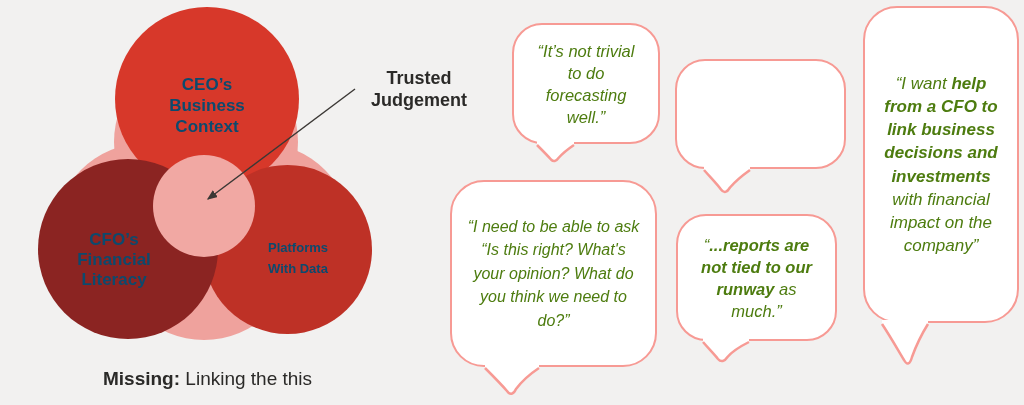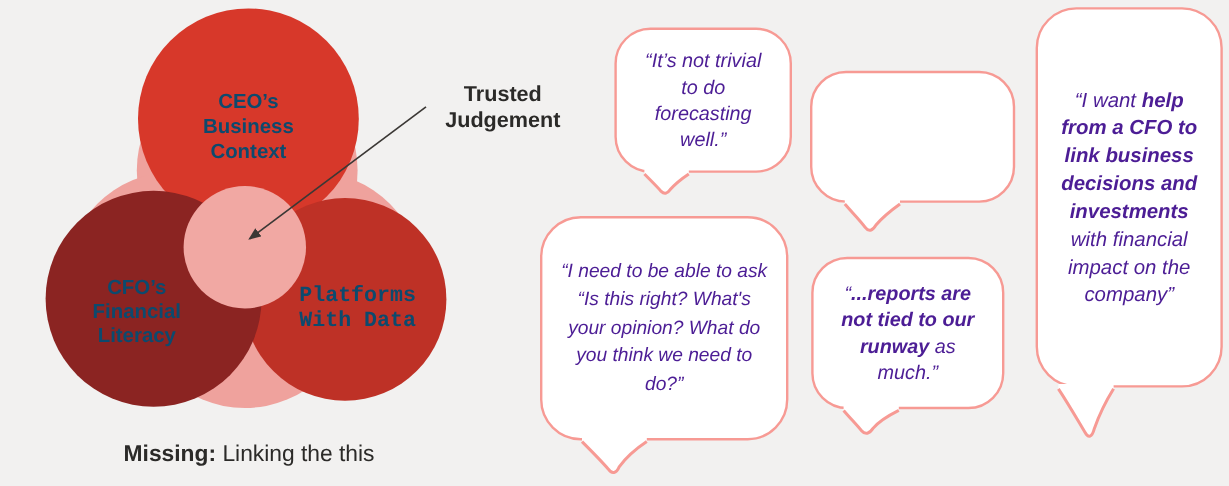--- a/index.html
+++ b/index.html
@@ -22,37 +22,37 @@
   .c-right{left:203px;top:165px;width:169px;height:169px;background:#BE3126;}
   .c-left{left:38px;top:159px;width:180px;height:180px;background:#8B2422;}
   .c-center{left:153px;top:155px;width:102px;height:102px;background:#F1A8A3;}
 
   .venn-label{
     position:absolute;color:#0c4a6e;font-weight:700;text-align:center;
     white-space:pre-line;
   }
   .vl-top{left:127px;top:74px;width:160px;font-size:17px;line-height:21px;}
   .vl-left{left:34px;top:230px;width:160px;font-size:17px;line-height:20px;}
-  .vl-right{left:218px;top:237px;width:160px;font-size:18px;line-height:21px;font-family:Liberation Mono, monospace;}
+  .vl-right{left:218px;top:237px;width:160px;font-size:13px;line-height:21px;}
 
   .trusted{
     position:absolute;left:356px;top:67px;width:126px;
     font-size:18px;line-height:22px;font-weight:700;text-align:center;
     white-space:pre-line;color:#2B2A28;
   }
   .arrow-svg{position:absolute;left:0;top:0;pointer-events:none;}
 
   .caption{position:absolute;left:79px;top:368px;font-size:19px;color:#2B2A28;}
   .caption .b{font-weight:700;margin-left:24px;}
 
   
   .bubble{
     position:absolute;background:#FFFFFF;border:2.5px solid #F79A94;
     border-radius:30px;display:flex;align-items:center;justify-content:center;
-    text-align:center;font-style:italic;color:#4c1d95;box-sizing:border-box;
+    text-align:center;font-style:italic;color:#4d7c0f;box-sizing:border-box;
   }
   .bubble p{margin:0;}
   .bubble .bd{font-weight:700;}
   .bb1{left:512px;top:23px;width:148px;height:121px;}
   .bb1 p{width:100px;font-size:16.5px;line-height:22px;}
   .bb2{left:450px;top:180px;width:207px;height:187px;border-radius:34px;}
   .bb2 p{width:172px;font-size:16px;line-height:23.5px;}
   .bb3{left:675px;top:59px;width:171px;height:110px;}
   .bb3 p{width:104px;font-size:17px;line-height:22px;}
   .bb4{left:676px;top:214px;width:161px;height:127px;}

